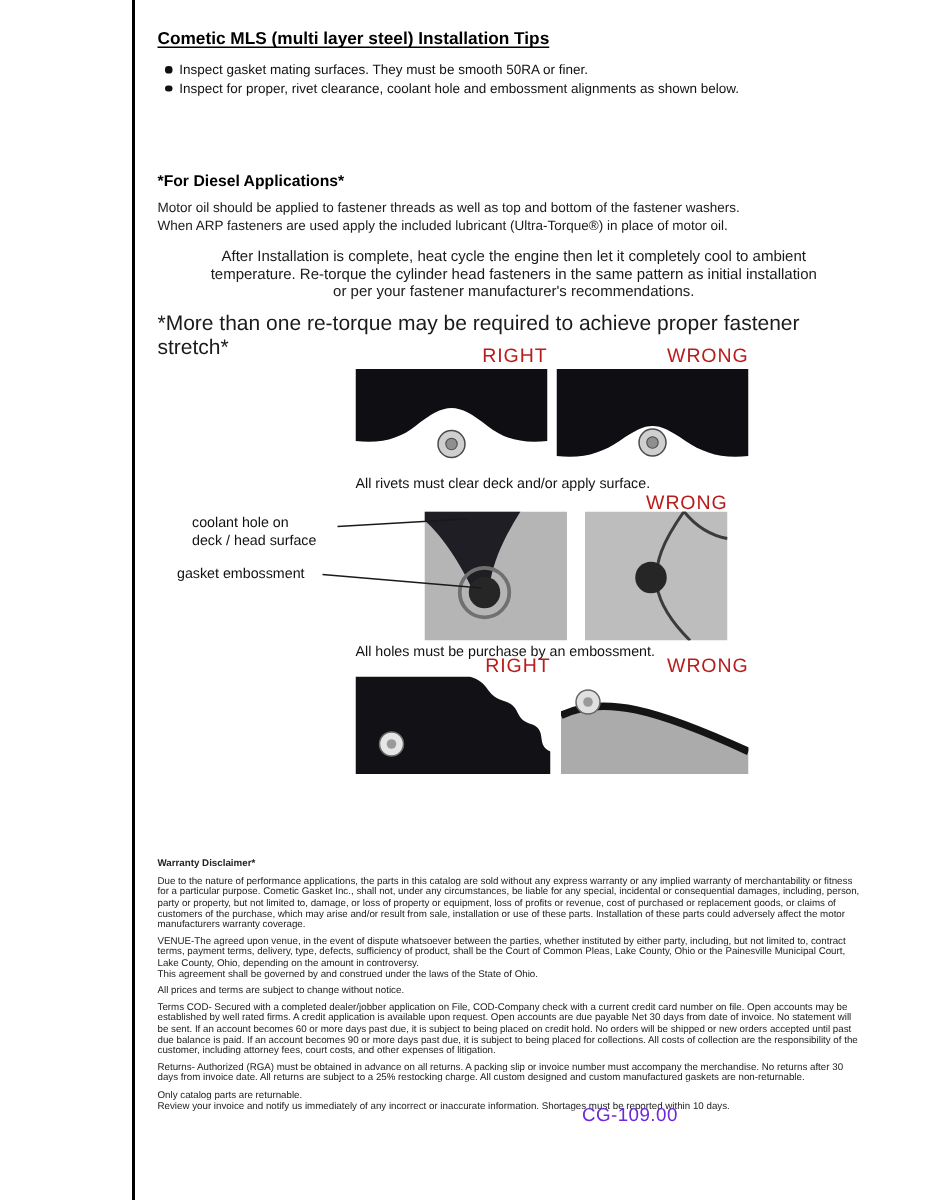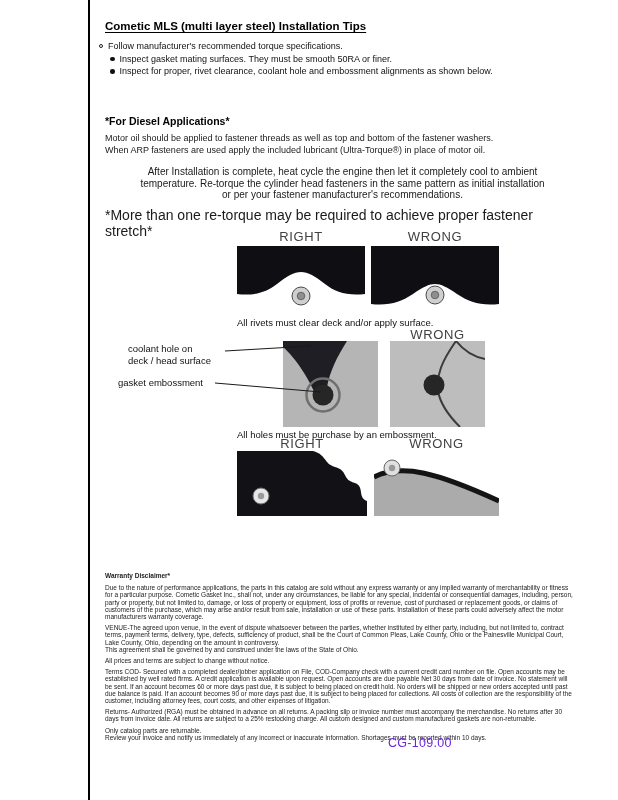--- a/index.html
+++ b/index.html
@@ -22,21 +22,21 @@
            margin:4px 5px 0 0; flex:none; }
   .sub { padding-left:11px; }
   .dot-f { width:4.5px; height:4.5px; background:#111; border-radius:50%;
            margin:4px 5px 0 0; flex:none; }
 
   #diesel-heading { left:105px; top:115px; font-size:10.5px; font-weight:700; color:#000; }
   #diesel-para1 { left:105px; top:133px; width:475px; font-size:9px; line-height:11.5px; }
   #diesel-para2 { left:105px; top:166px; width:475px; font-size:10px; line-height:11.5px;text-align:center; }
   #retorque-note { left:105px; top:207px; width:475px; font-size:14px; }
 
-  .dlabel { font-size:13px; letter-spacing:0.6px; color:#404040; text-align:center; }
+  .dlabel { font-size:13px; letter-spacing:0.6px; color:#b91c1c; text-align:right; }
   .cap { font-size:9.5px; line-height:11px; color:#111; }
   .small-label { font-size:9.5px; line-height:11.5px; color:#111; }
 
   #r1-right-label { left:237px; top:229px; width:128px; }
   #r1-wrong-label { left:371px; top:229px; width:128px; }
   #r1-img-a { left:237px; top:246px; }
   #r1-img-b { left:371px; top:246px; }
   #r1-cap   { left:237px; top:317px; }
 
   #r2-wrong-label { left:390px; top:327px; width:95px; }
@@ -62,24 +62,20 @@
 </head>
 <body>
 
 <div class="page">
 
   <div class="left-rule"></div>
 
   <h1 id="title" class="abs">Cometic MLS (multi layer steel) Installation Tips</h1>
 
   <ul id="tips" class="abs">
-    <li class="b">
-      <span class="dot-o"></span>
-      <span>Follow manufacturer's recommended torque specifications.</span>
-    </li>
     <li class="b sub">
       <span class="dot-f"></span>
       <span>Inspect gasket mating surfaces.  They must be smooth 50RA or finer.</span>
     </li>
     <li class="b sub">
       <span class="dot-f"></span>
       <span>Inspect for proper, rivet clearance, coolant hole and embossment alignments as shown below.</span>
     </li>
   </ul>
 

